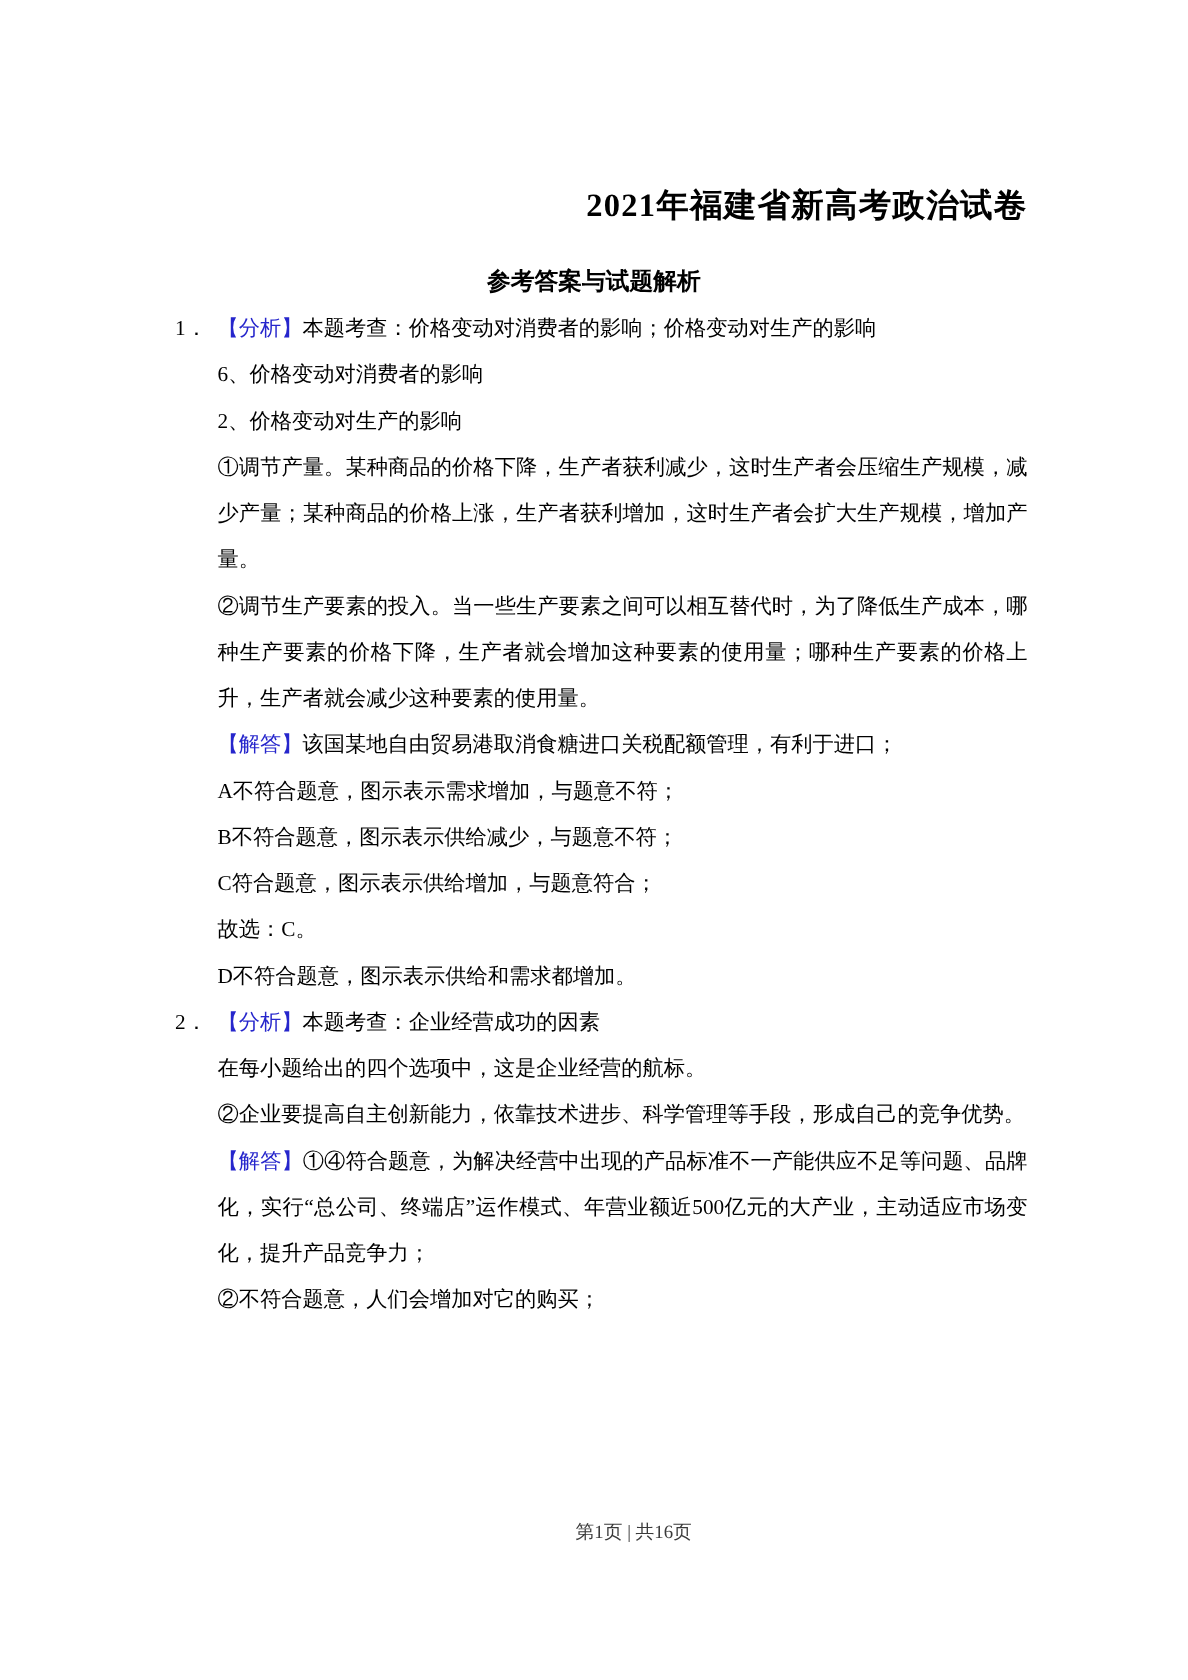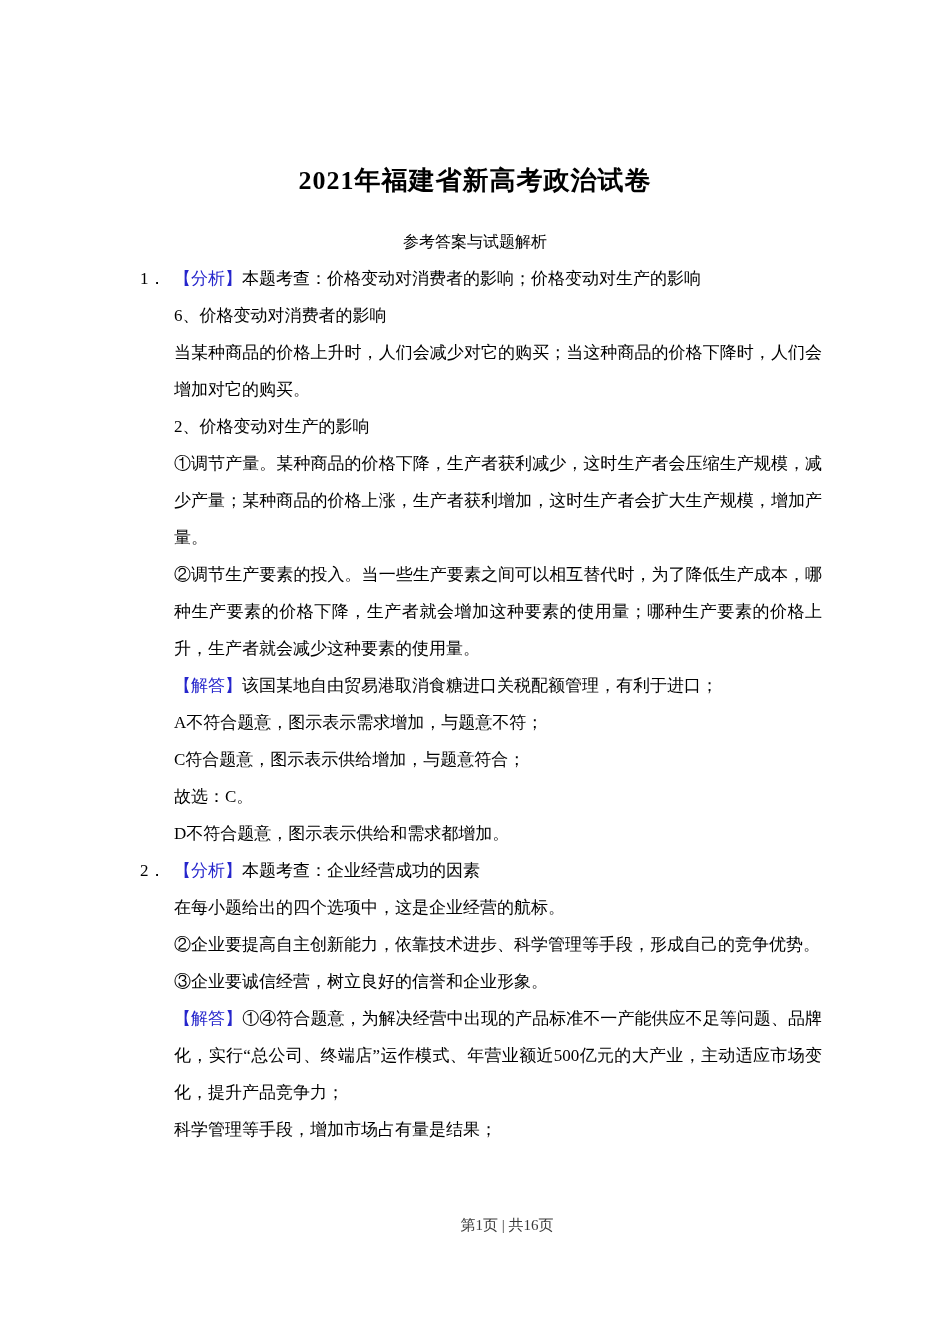--- a/index.html
+++ b/index.html
@@ -9,31 +9,31 @@
     height: 1344px;
     margin: 0 auto;
     background: #ffffff;
     color: #000000;
     font-family: "Liberation Serif", "DejaVu Serif", serif;
     box-sizing: border-box;
     padding: 146px 128px 0 128px;
     overflow: hidden;
   }
   .title {
-    margin: 16px;
+    margin: 0;
     font-size: 26px;
     font-weight: bold;
-    text-align: center;
+    text-align: right;
     line-height: 38px;
     letter-spacing: 1px;
   }
   .subtitle {
     margin: 30px 0 6px 0;
-    font-size: 16px;
-    font-weight: normal;
+    font-size: 19px;
+    font-weight: bold;
     text-align: center;
     line-height: 24px;
   }
   .section-heading {
     margin: 0;
     font-size: 17px;
     font-weight: bold;
     line-height: 37px;
     text-align: justify;
   }
@@ -75,36 +75,35 @@
 
   <h1 class="title">2021年福建省新高考政治试卷</h1>
 
   <h2 class="subtitle">参考答案与试题解析</h2>
 
 
   <div class="question">
     <span class="qnum">1．</span>
     <p class="line"><span class="label-blue">【分析】</span><span>本题考查：价格变动对消费者的影响；价格变动对生产的影响</span></p>
     <p class="line">6、价格变动对消费者的影响</p>
-    <p class="line">当某种商品的价格上升时，人们会减少对它的购买；当这种商品的价格下降时，人们会增加对它的购买。</p>
     <p class="line">2、价格变动对生产的影响</p>
     <p class="line">①调节产量。某种商品的价格下降，生产者获利减少，这时生产者会压缩生产规模，减少产量；某种商品的价格上涨，生产者获利增加，这时生产者会扩大生产规模，增加产量。</p>
     <p class="line">②调节生产要素的投入。当一些生产要素之间可以相互替代时，为了降低生产成本，哪种生产要素的价格下降，生产者就会增加这种要素的使用量；哪种生产要素的价格上升，生产者就会减少这种要素的使用量。</p>
     <p class="line"><span class="label-blue">【解答】</span><span>该国某地自由贸易港取消食糖进口关税配额管理，有利于进口；</span></p>
     <p class="line">A不符合题意，图示表示需求增加，与题意不符；</p>
+    <p class="line">B不符合题意，图示表示供给减少，与题意不符；</p>
     <p class="line">C符合题意，图示表示供给增加，与题意符合；</p>
     <p class="line">故选：C。</p>
     <p class="line">D不符合题意，图示表示供给和需求都增加。</p>
   </div>
 
   <div class="question">
     <span class="qnum">2．</span>
     <p class="line"><span class="label-blue">【分析】</span><span>本题考查：企业经营成功的因素</span></p>
     <p class="line">在每小题给出的四个选项中，这是企业经营的航标。</p>
     <p class="line">②企业要提高自主创新能力，依靠技术进步、科学管理等手段，形成自己的竞争优势。</p>
-    <p class="line">③企业要诚信经营，树立良好的信誉和企业形象。</p>
     <p class="line"><span class="label-blue">【解答】</span><span>①④符合题意，为解决经营中出现的产品标准不一产能供应不足等问题、品牌化，实行“总公司、终端店”运作模式、年营业额近500亿元的大产业，主动适应市场变化，提升产品竞争力；</span></p>
-    <p class="line">科学管理等手段，增加市场占有量是结果；</p>
+    <p class="line">②不符合题意，人们会增加对它的购买；</p>
   </div>
 
   <div class="footer">第1页 | 共16页</div>
 
 </div>
 
 </body></html>

